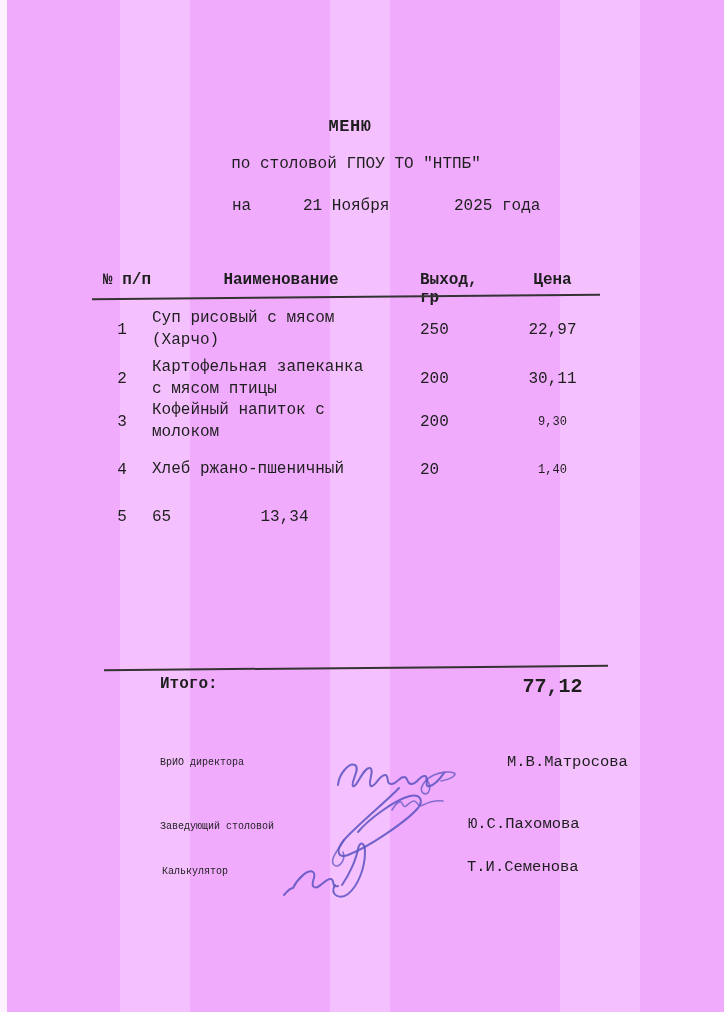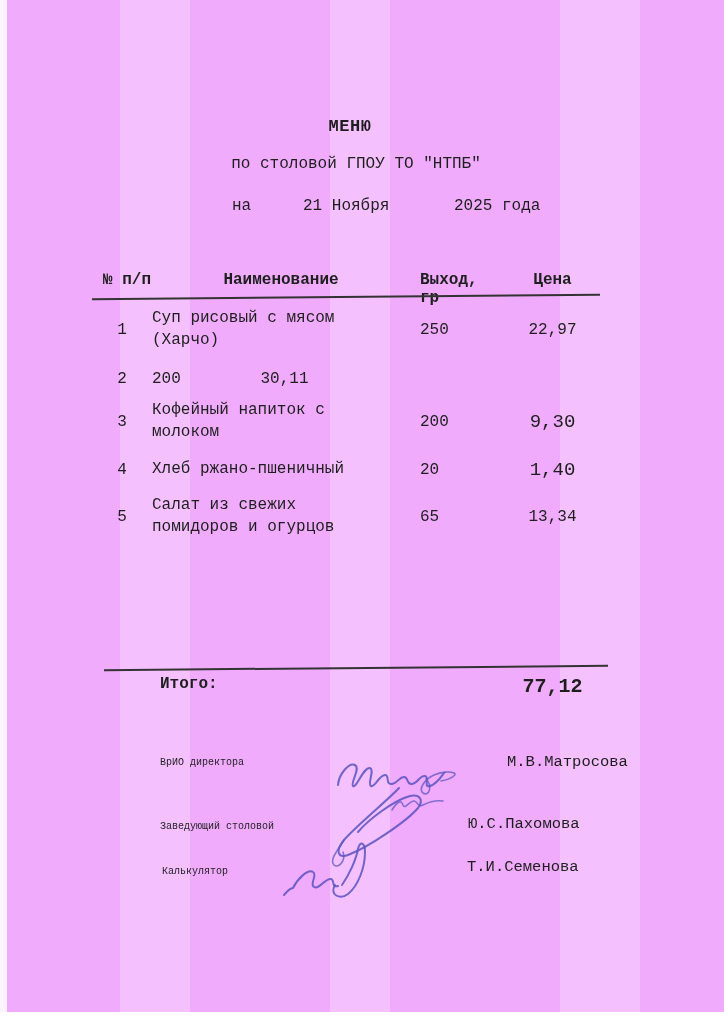--- a/index.html
+++ b/index.html
@@ -36,21 +36,21 @@
   .c-out{width:85px;text-align:left;flex:none;}
   .c-price{width:95px;text-align:center;flex:none;}
   .thead{top:271px;height:24px;font-weight:bold;align-items:flex-start;}
   .thead .c-num{text-align:center;padding-left:10px;box-sizing:border-box;}
   .thead .c-name{text-align:center;}
   .r1{top:316px;height:28px;}
   .r2{top:355px;height:48px;}
   .r3{top:408px;height:28px;}
   .r4{top:456px;height:28px;}
   .r5{top:493px;height:48px;}
-  .price-sm{font-size:19px;}
+  .price-sm{font-size:12px;}
 
   .total-label{left:160px;top:675px;font-size:16px;font-weight:bold;}
   .total-value{left:505px;top:675px;width:95px;text-align:center;font-size:20px;font-weight:bold;}
 
   .sig-role{font-size:10px;}
   .sig-name{font-size:15.5px;}
   .sr1{left:160px;top:757px;} .sn1{left:468px;top:753px;margin-left:39px;}
   .sr2{left:160px;top:821px;} .sn2{left:468px;top:815px;}
   .sr3{left:162px;top:866px;} .sn3{left:467px;top:858px;}
 
@@ -85,38 +85,38 @@
   <div class="rule rule-header"></div>
 
   <div class="trow r1">
     <div class="c-num">1</div>
     <div class="c-name"><span class="nm">Суп рисовый с мясом (Харчо)</span></div>
     <div class="c-out">250</div>
     <div class="c-price">22,97</div>
   </div>
   <div class="trow r2">
     <div class="c-num">2</div>
+    <div class="c-name"><span class="nm">Картофельная запеканка с мясом птицы</span></div>
     <div class="c-out">200</div>
     <div class="c-price">30,11</div>
   </div>
   <div class="trow r3">
     <div class="c-num">3</div>
     <div class="c-name"><span class="nm">Кофейный напиток с молоком</span></div>
     <div class="c-out">200</div>
     <div class="c-price price-sm">9,30</div>
   </div>
   <div class="trow r4">
     <div class="c-num">4</div>
     <div class="c-name"><span class="nm">Хлеб ржано-пшеничный</span></div>
     <div class="c-out">20</div>
     <div class="c-price price-sm">1,40</div>
   </div>
   <div class="trow r5">
     <div class="c-num">5</div>
-    <div class="c-name"><span class="nm">Салат из свежих помидоров и огурцов</span></div>
     <div class="c-out">65</div>
     <div class="c-price">13,34</div>
   </div>
 
   <div class="rule rule-total"></div>
   <div class="abs total-label">Итого:</div>
   <div class="abs total-value">77,12</div>
 
   <div class="abs sig-role sr1">ВрИО директора</div>
   <div class="abs sig-name sn1">М.В.Матросова</div>

